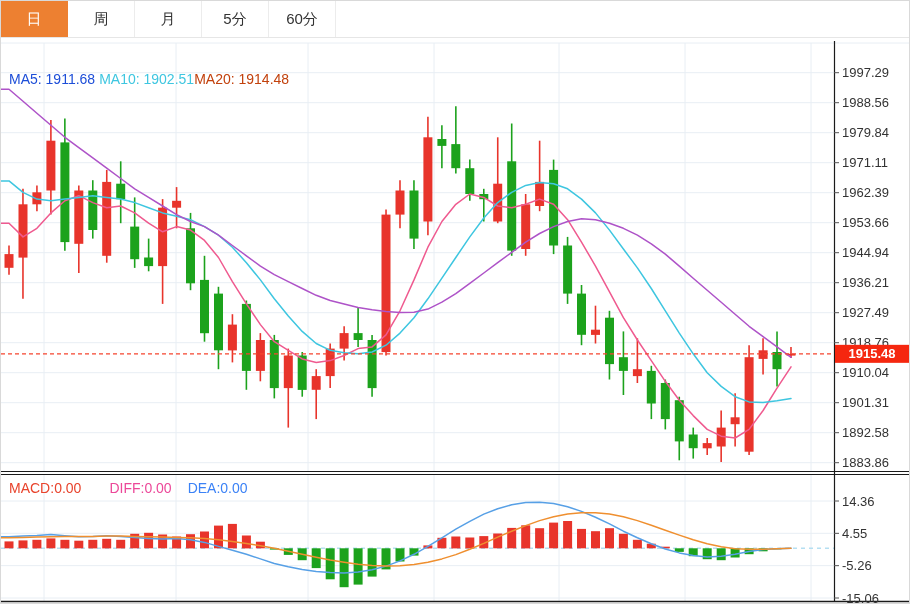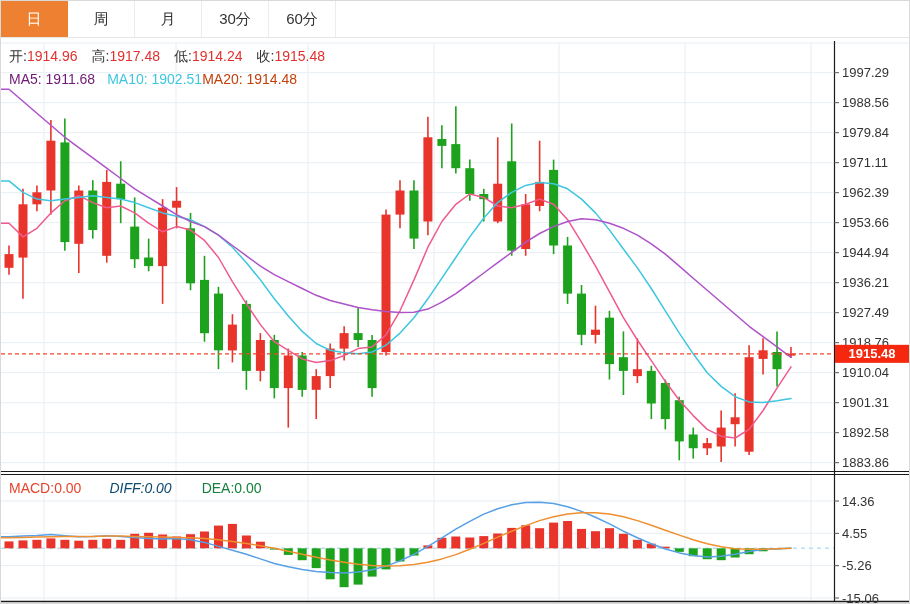--- a/index.html
+++ b/index.html
@@ -11,26 +11,26 @@
           border-bottom:1px solid #e6e6e6;z-index:2;}
   .tab{width:67px;height:36px;line-height:36px;text-align:center;font-size:15px;color:#333;
        background:#fff;border-right:1px solid #ececec;cursor:pointer;box-sizing:border-box;}
   .tab.active{background:var(--accent,#ed8031);color:#fff;border-right:1px solid var(--accent,#ed8031);}
   .overlay{position:absolute;z-index:1;pointer-events:none;white-space:nowrap;font-size:14px;}
   .quote-row{left:8px;top:47px;}
   .ma-row{left:8px;top:70px;}
   .macd-row{left:8px;top:479px;}
   .q-lbl{color:#333;}
   .q-val{color:#e0312e;margin-right:14px;}
-  .ma5-t{color:#701a75;margin-right:12px;}
+  .ma5-t{color:#1d4ed8;margin-right:4px;}
   .ma10-t{color:#3ec6e0;}
   .ma20-t{color:#c2410c;}
   .macd-t{color:#e8432c;margin-right:28px;}
-  .diff-t{color:#0c4a6e;margin-right:30px;font-style:italic;}
-  .dea-t{color:#15803d;}
+  .diff-t{color:#ec4899;margin-right:16px;}
+  .dea-t{color:#3b82f6;}
 </style>
 </head>
 <body>
 
 <div class="app">
   <svg id="chart" width="910" height="604">
       <g>
         <line x1="0" y1="42" x2="910" y2="42" stroke="#e8eef4" stroke-width="1"></line>
         <line x1="0" y1="71.7" x2="833" y2="71.7" stroke="#e8eef4" stroke-width="1"></line>
         <line x1="0" y1="101.7" x2="833" y2="101.7" stroke="#e8eef4" stroke-width="1"></line>
@@ -299,27 +299,24 @@
         <line x1="0" y1="352.8340206185559" x2="833" y2="352.8340206185559" stroke="#f5442e" stroke-width="1.2" stroke-dasharray="4 3"></line>
         <rect x="834" y="343.8340206185559" width="74" height="18" fill="#f5270f"></rect>
         <text x="871" y="357.3340206185559" font-size="13" font-weight="bold" fill="#ffffff" text-anchor="middle">1915.48</text>
       </g>
     </svg>
 
   <div class="tabbar" id="tabbar">
       <div class="tab active">日</div>
       <div class="tab">周</div>
       <div class="tab">月</div>
-      <div class="tab">30分</div>
+      <div class="tab">5分</div>
       <div class="tab">60分</div>
     </div>
 
-  <div class="overlay quote-row">
-    <span class="q-lbl">开:</span><span class="q-val">1914.96</span><span class="q-lbl">高:</span><span class="q-val">1917.48</span><span class="q-lbl">低:</span><span class="q-val">1914.24</span><span class="q-lbl">收:</span><span class="q-val">1915.48</span>
-  </div>
 
   <div class="overlay ma-row">
     <span class="ma5-t"><span>MA5:</span> <span>1911.68</span></span><span class="ma10-t"><span>MA10:</span> <span>1902.51</span></span><span class="ma20-t"><span>MA20:</span> <span>1914.48</span></span>
   </div>
 
   <div class="overlay macd-row">
     <span class="macd-t"><span>MACD:</span><span>0.00</span></span><span class="diff-t"><span>DIFF:</span><span>0.00</span></span><span class="dea-t"><span>DEA:</span><span>0.00</span></span>
   </div>
 </div>
 

